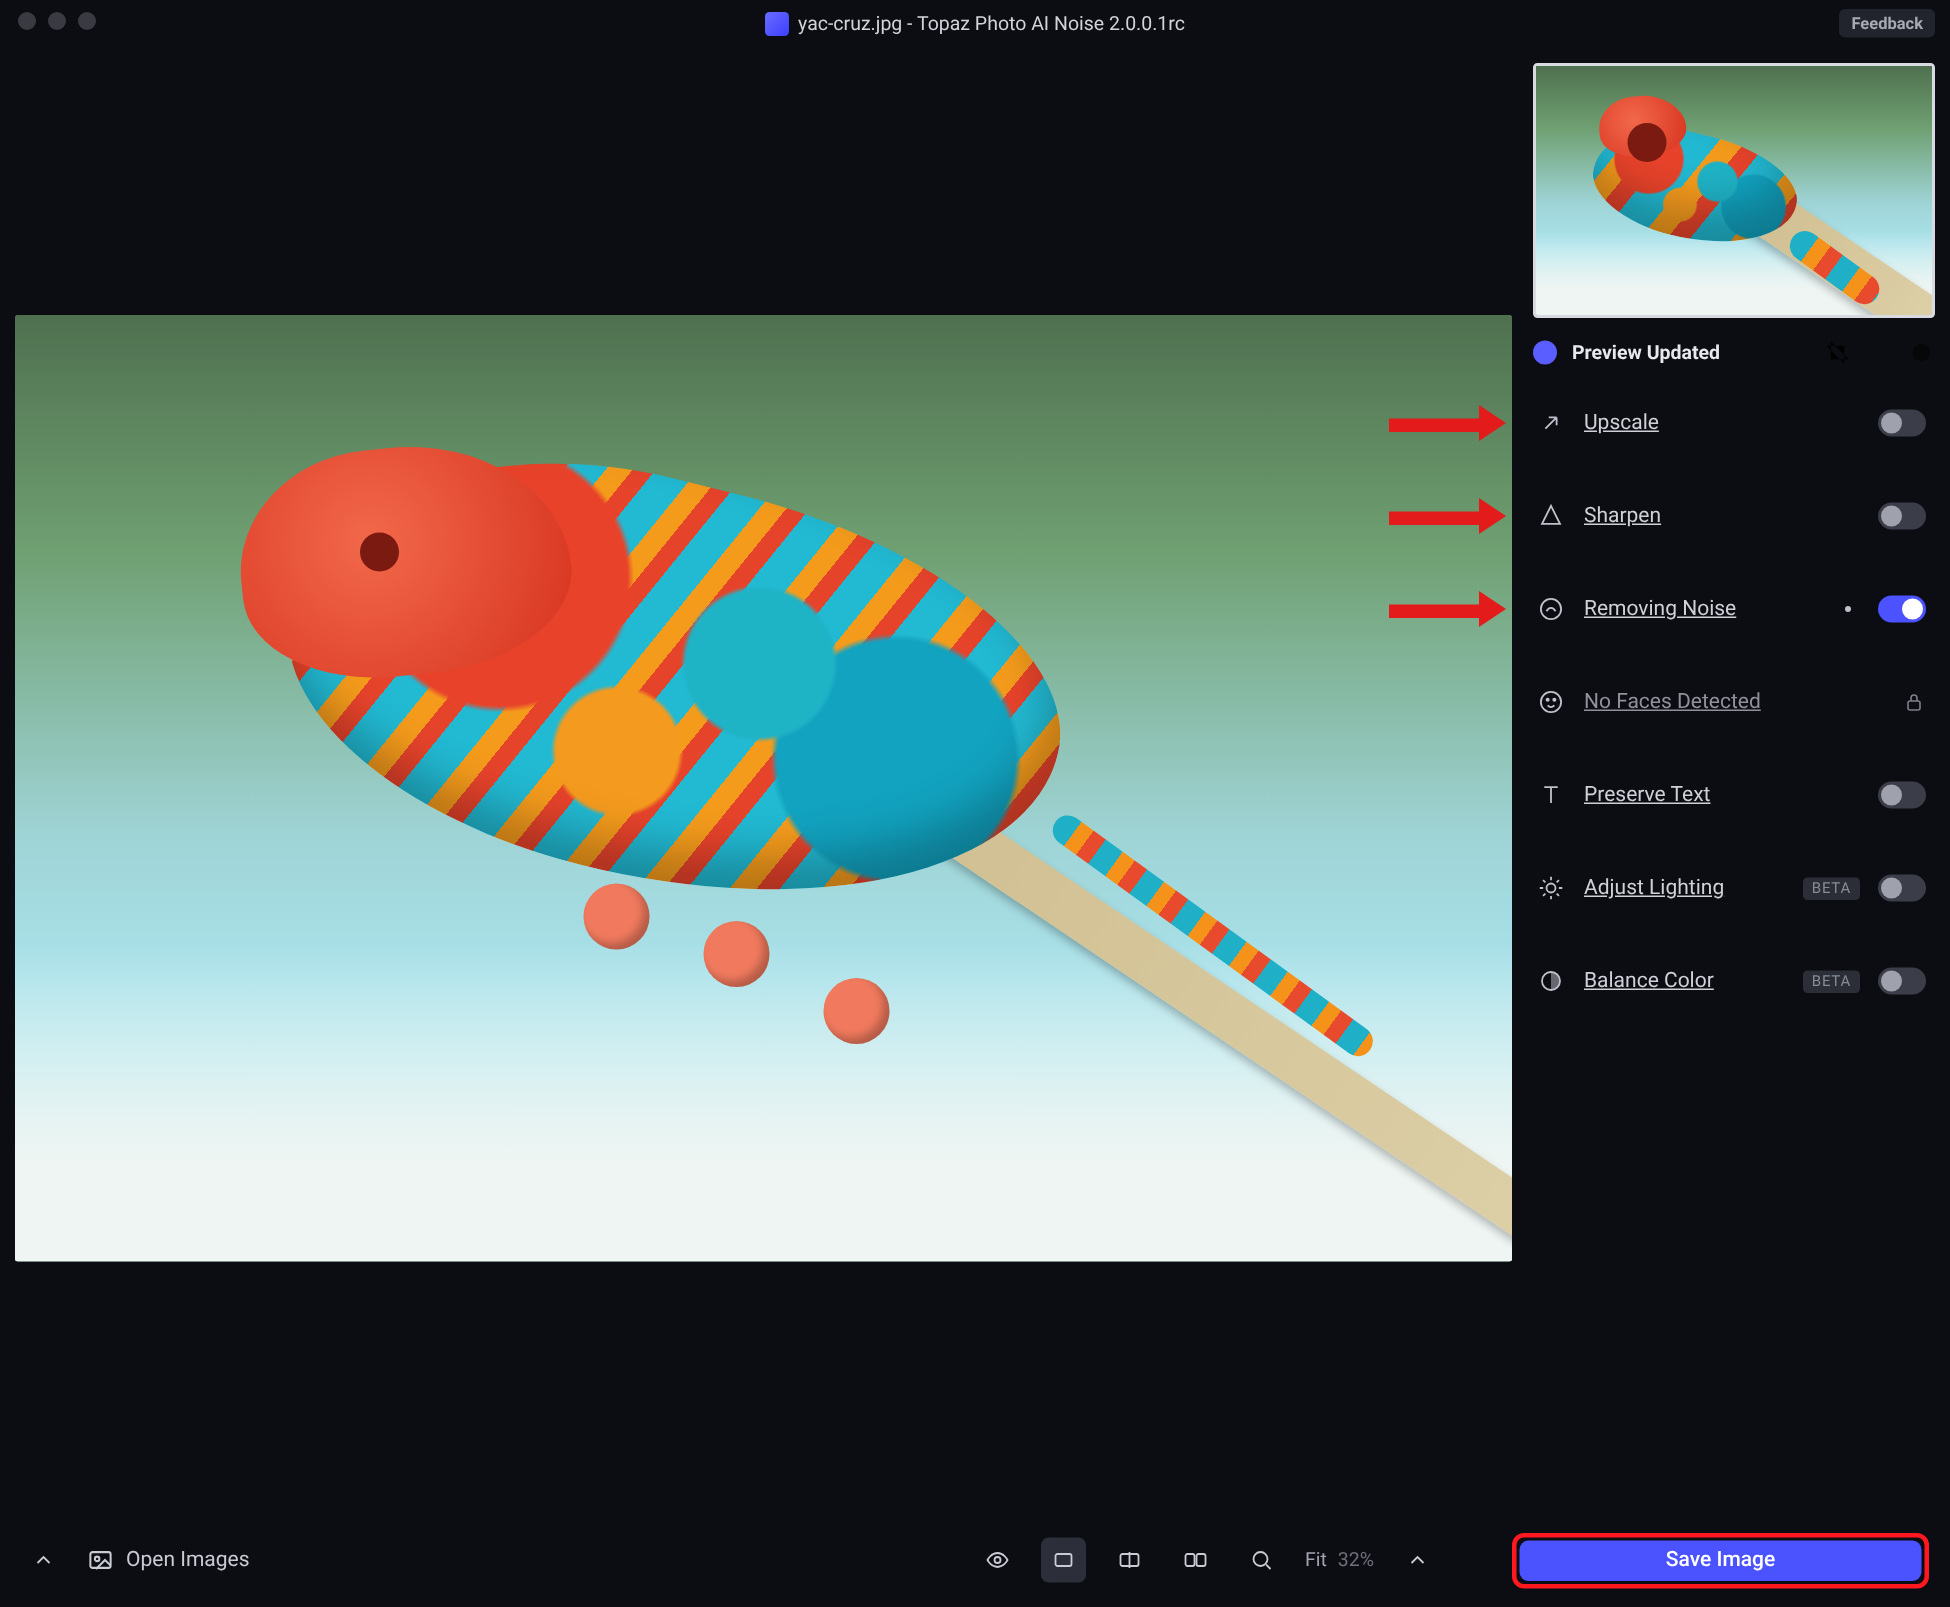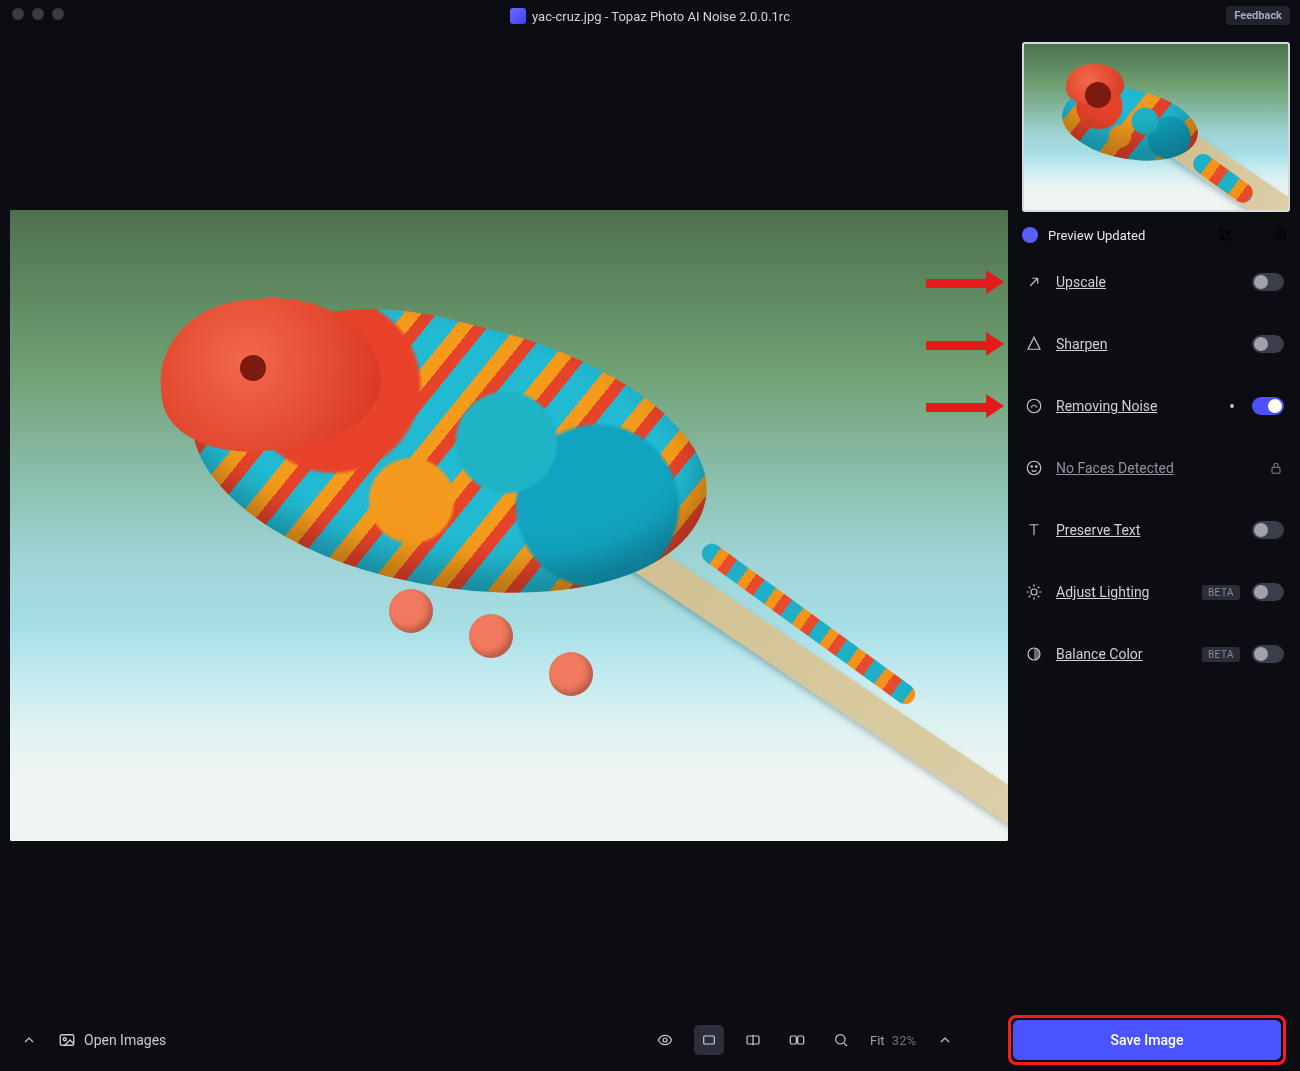--- a/index.html
+++ b/index.html
@@ -33,21 +33,21 @@
   .cham-tail { position:absolute; left:67%; top:64%; width:26%; height:20px; background: repeating-linear-gradient(90deg,#1fb0c7 0 14px,#f4921a 14px 24px,#e84a2e 24px 34px); border-radius:14px; transform: rotate(36deg);}  
   .foot { position:absolute; width:44px; height:44px; background:#f17a5e; border-radius:50%; box-shadow: inset -4px -4px 6px rgba(0,0,0,.25);}  
   .foot.f1{left:38%; top:60%;} .foot.f2{left:46%; top:64%;} .foot.f3{left:54%; top:70%;}
 
   
   .panel { width: 268px; display: flex; flex-direction: column; gap: 14px; }
   .thumb { width: 100%; height: 170px; border-radius: 3px; border: 2px solid #d8dae2; position: relative; overflow: hidden; }
   .thumb .sky-top, .thumb .fg-blur, .thumb .branch, .thumb .cham-body, .thumb .cham-head, .thumb .cham-eye, .thumb .cham-tail { transform-origin: left top;}
   .thumb-inner{position:absolute; inset:0;}
 
-  .status-row { display: flex; align-items: center; gap: 10px; font-size: 13px; font-weight: 400; color: #e7e8ee; }
+  .status-row { display: flex; align-items: center; gap: 10px; font-size: 13px; font-weight: 700; color: #e7e8ee; }
   .status-dot { width: 16px; height: 16px; border-radius: 50%; background: #5b5eff; display:inline-block; }
   .status-spacer { flex: 1; }
   .status-icon { width: 18px; height: 18px; color: #7a7c88; display:flex; align-items:center; justify-content:center; cursor:pointer;}
   .status-icon.dim { opacity: .45; }
 
   .option { display: flex; align-items: center; gap: 12px; padding: 14px 6px 14px 2px; font-size: 14px; color: #cfd0d8; position: relative; }
   .option.dim { color: #8f919c; }
   .opt-icon { width: 20px; height: 20px; display: flex; align-items: center; justify-content: center; color: #bfc1cc; }
   .opt-icon svg { width: 18px; height: 18px; stroke: currentColor; fill: none; stroke-width: 1.6; }
   .opt-label { flex: 1; white-space: nowrap; text-decoration: underline;}
@@ -68,21 +68,21 @@
 
   
   .bottombar { height: 62px; display: flex; align-items: center; padding: 0 14px; gap: 14px; }
   .spacer { flex: 1; }
   .bb-btn { width: 30px; height: 30px; border-radius: 5px; display: flex; align-items: center; justify-content: center; color: #c9cbd4; cursor:pointer;}
   .bb-btn svg { width: 16px; height: 16px; stroke: currentColor; fill: none; stroke-width: 1.8; }
   .bb-btn.active { background: #2c2e39; }
   .open-images { display: flex; align-items: center; gap: 8px; font-size: 14px; cursor:pointer;}
   .fit-label { font-size: 13px; color: #a0a2af; }
   .fit-val  { color: #6d6f7b; margin-left:4px;}
-  .save-btn { width: 268px; height: 40px; border-radius: 6px; background: #4b52ff; color: #fff; display:flex; align-items:center; justify-content:center; font-size:14px; font-weight:500; cursor:pointer;}
+  .save-btn { width: 268px; height: 27px; border-radius: 6px; background: #4b52ff; color: #fff; display:flex; align-items:center; justify-content:center; font-size:14px; font-weight:500; cursor:pointer;}
   .save-wrap { border: 3px solid #ff1820; border-radius: 8px; padding: 2px;}
 
   svg { overflow: visible; }
 </style>
 </head>
 <body>
 
 <div class="titlebar">
   <div class="traffic-lights">
     <div class="tl"></div>

